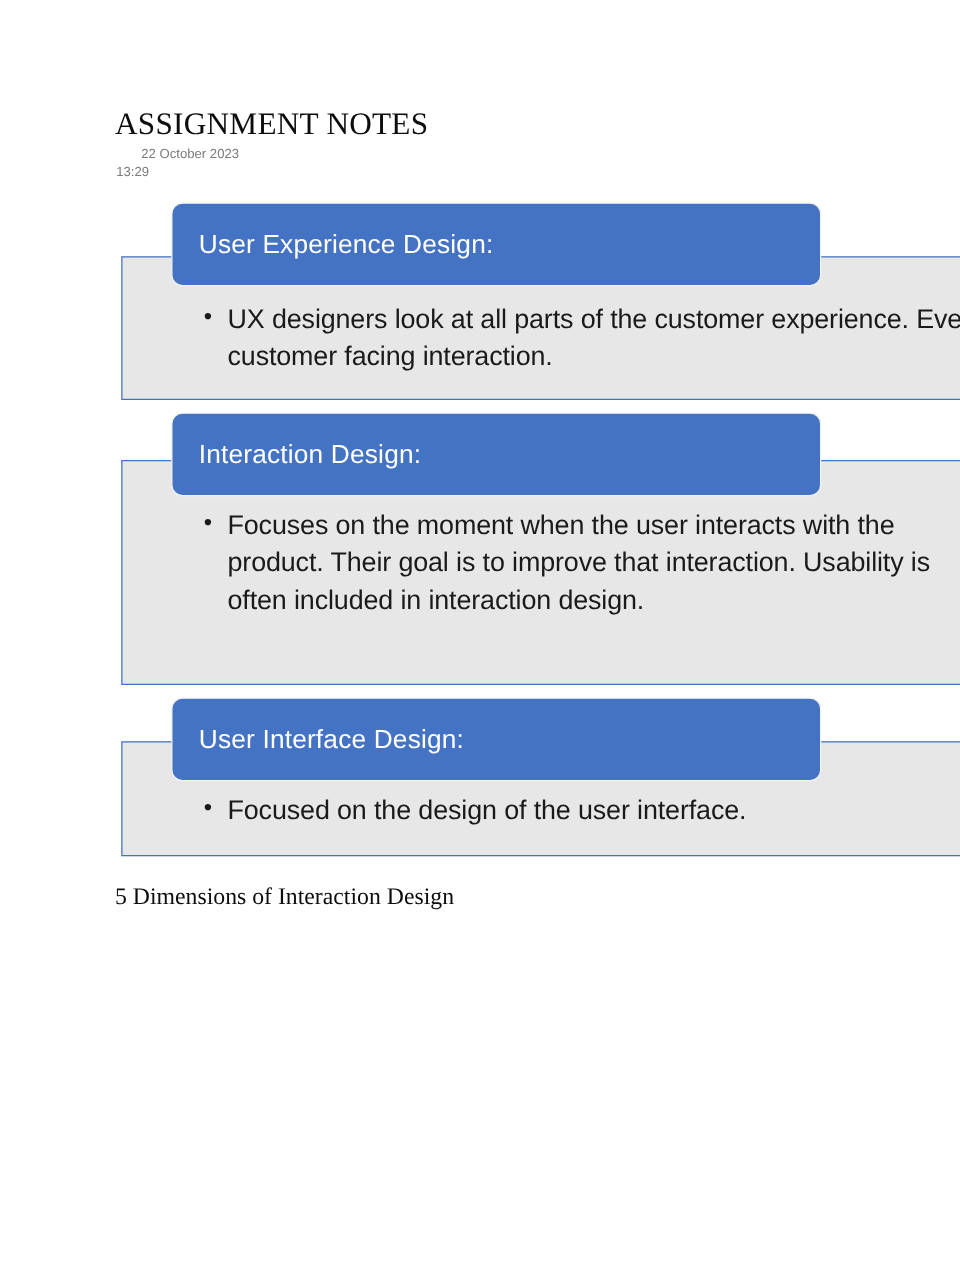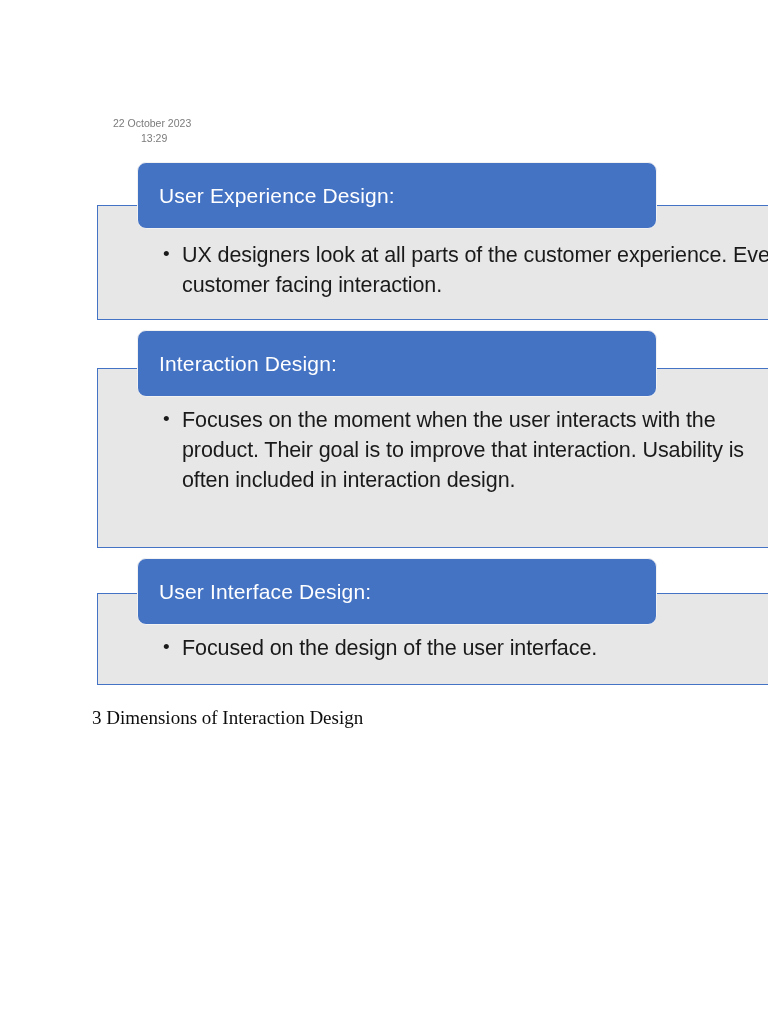--- a/index.html
+++ b/index.html
@@ -46,21 +46,20 @@
     margin-left: 20px;
   }
   .note-time {
     position: absolute;
     left: 93px;
     top: 131px;
     font-size: 10.5px;
     line-height: 14px;
     color: #7b7b7b;
     white-space: nowrap;
-    margin-left: 48px;
   }
 
   
   .callout {
     position: absolute;
   }
   .callout-body {
     position: absolute;
     left: 0;
     background: #e7e7e7;
@@ -139,20 +138,21 @@
     line-height: 24px;
     color: #0d0d0d;
     white-space: nowrap;
   }
 </style>
 </head>
 <body>
 
 <div class="page">
 
+  <div class="note-title">ASSIGNMENT NOTES</div>
   <div class="note-date">22 October 2023</div>
   <div class="note-time">13:29</div>
 
   <div class="callout" id="callout-0">
     <div class="callout-body"></div>
     <div class="callout-head">
       <span class="callout-head-label">User Experience Design:</span>
     </div>
     <div class="callout-list">
       <div class="callout-list-item">UX designers look at all parts of the customer experience. Every customer facing interaction.</div>
@@ -172,15 +172,15 @@
   <div class="callout" id="callout-2">
     <div class="callout-body"></div>
     <div class="callout-head">
       <span class="callout-head-label">User Interface Design:</span>
     </div>
     <div class="callout-list">
       <div class="callout-list-item">Focused on the design of the user interface.</div>
     </div>
   </div>
 
-  <div class="caption">3 Dimensions of Interaction Design</div>
+  <div class="caption">5 Dimensions of Interaction Design</div>
 
 </div>
 
 </body></html>

